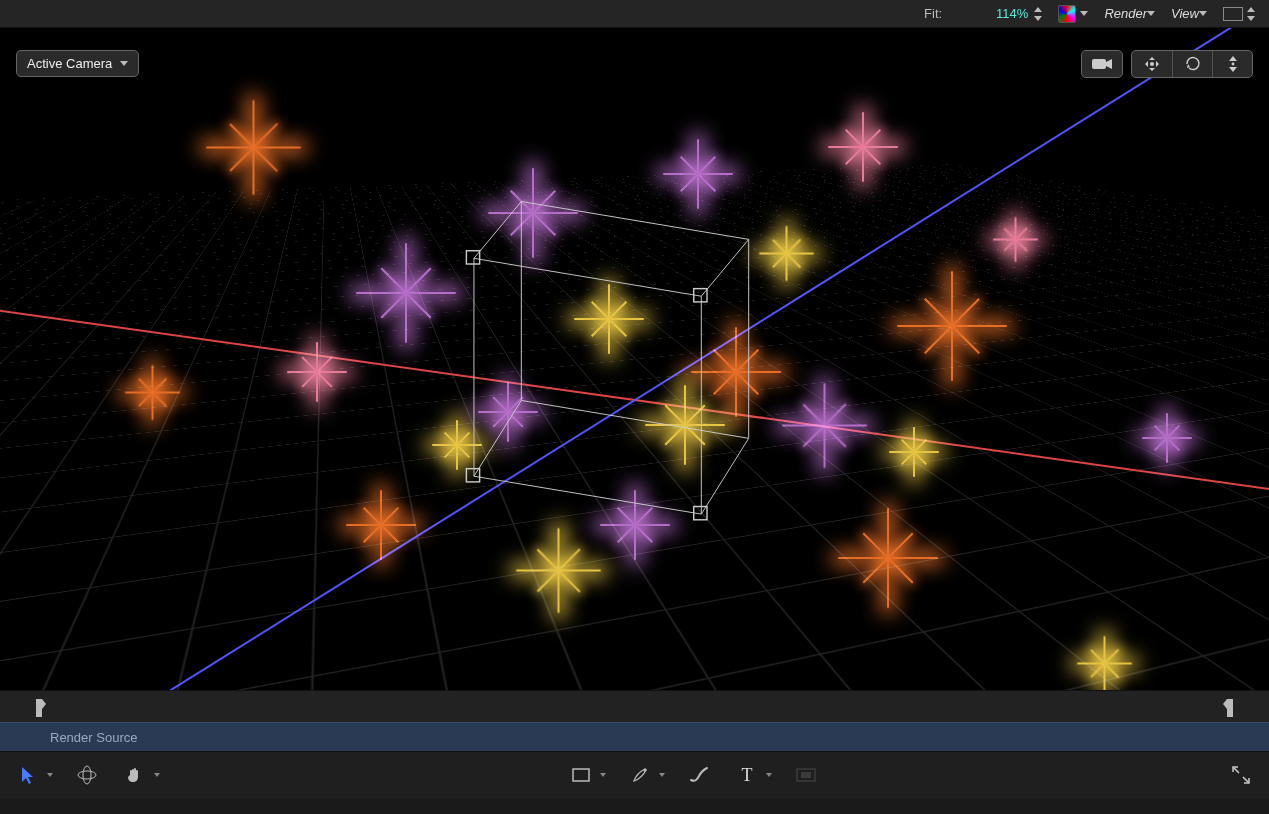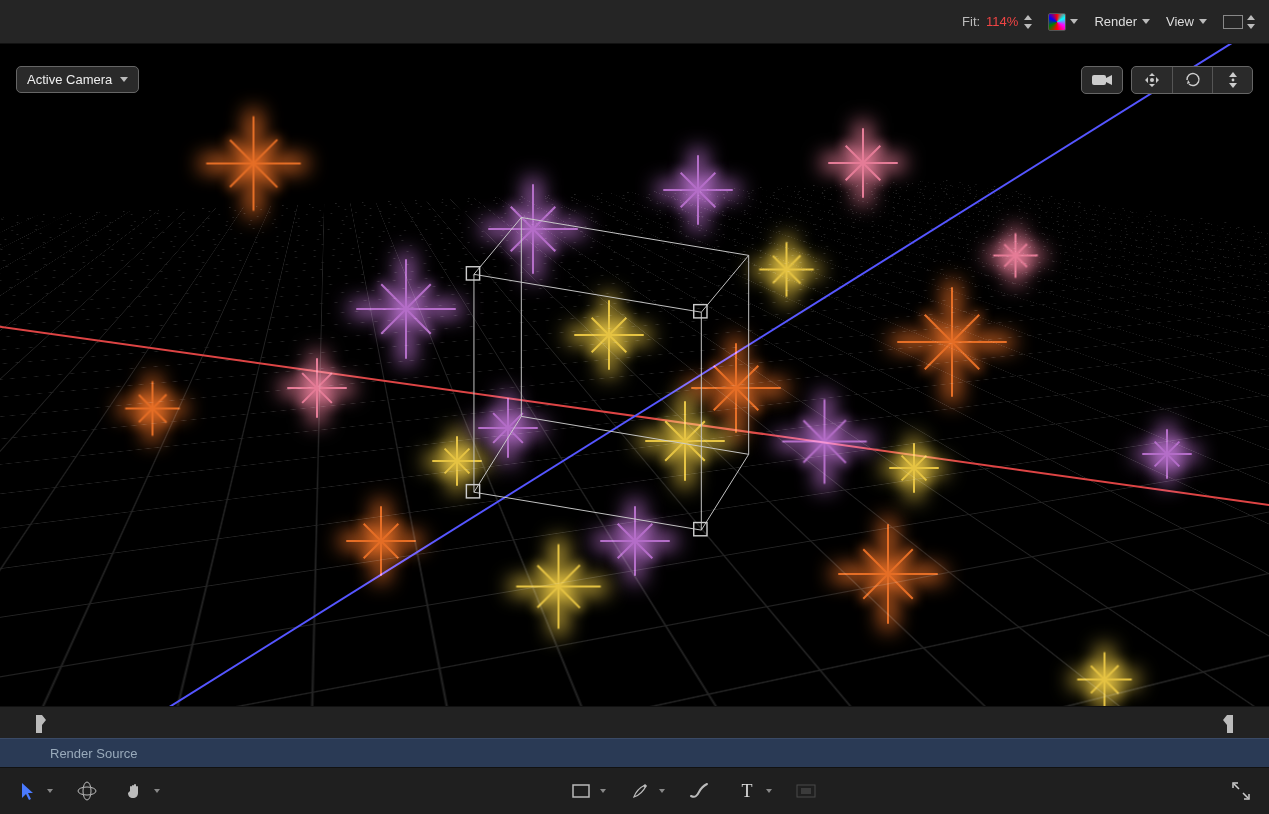--- a/index.html
+++ b/index.html
@@ -9,47 +9,47 @@
     background: #1a1a1a;
     font-family: -apple-system, "Helvetica Neue", Arial, sans-serif;
     font-size: 13px;
     color: #ccc;
     overflow: hidden;
     position: relative;
   }
 
   
   .top-toolbar {
-    height: 44px;
+    height: 28px;
     background: #252525;
     display: flex;
     justify-content: flex-end;
     align-items: center;
     gap: 16px;
     padding: 0 14px;
     border-bottom: 1px solid #111;
   }
   .fit-group { display:flex; align-items:center; gap:6px; color:#bbb;}
-  .fit-value { color:#ef4444; }
+  .fit-value { color:#5eead4;margin-left:48px; }
   .updown {
     width: 8px; height: 14px; position: relative; display:inline-block;
   }
   .updown::before, .updown::after {
     content:""; position:absolute; left:0; width:0; height:0;
     border-left:4px solid transparent; border-right:4px solid transparent;
   }
   .updown::before { top:0; border-bottom:5px solid #bbb; }
   .updown::after { bottom:0; border-top:5px solid #bbb; }
 
   .swatch {
     width: 18px; height: 18px; border-radius:2px;
     background: conic-gradient(red,cyan,magenta,red,green,blue,red);
     border:1px solid #555;
   }
-  .menu-label { display:flex; align-items:center; gap:5px; color:#ddd; }
+  .menu-label { display:flex; align-items:center; color:#ddd;font-style:italic; }
   .chev-down {
     width:0; height:0; border-left:4px solid transparent;
     border-right:4px solid transparent; border-top:5px solid #bbb;
   }
   .view-swatch { width:20px; height:14px; border:1px solid #888; }
 
   
   .canvas-area {
     position: relative;
     height: 662px;

